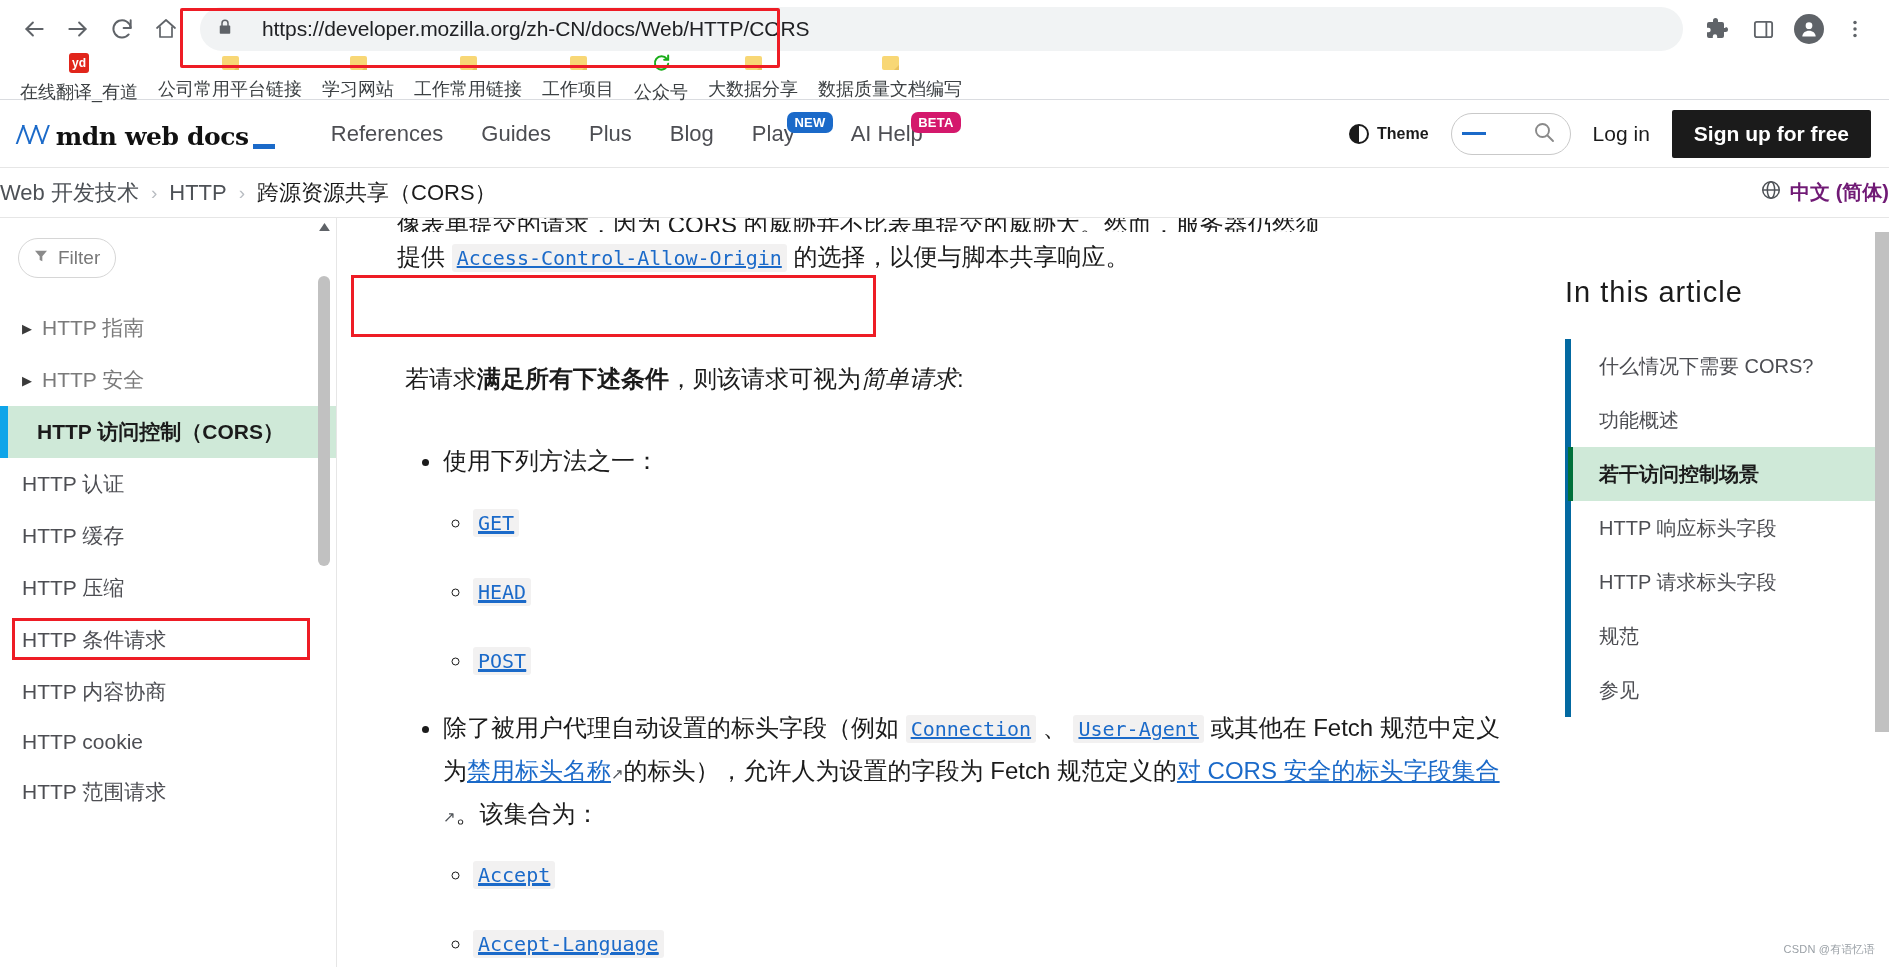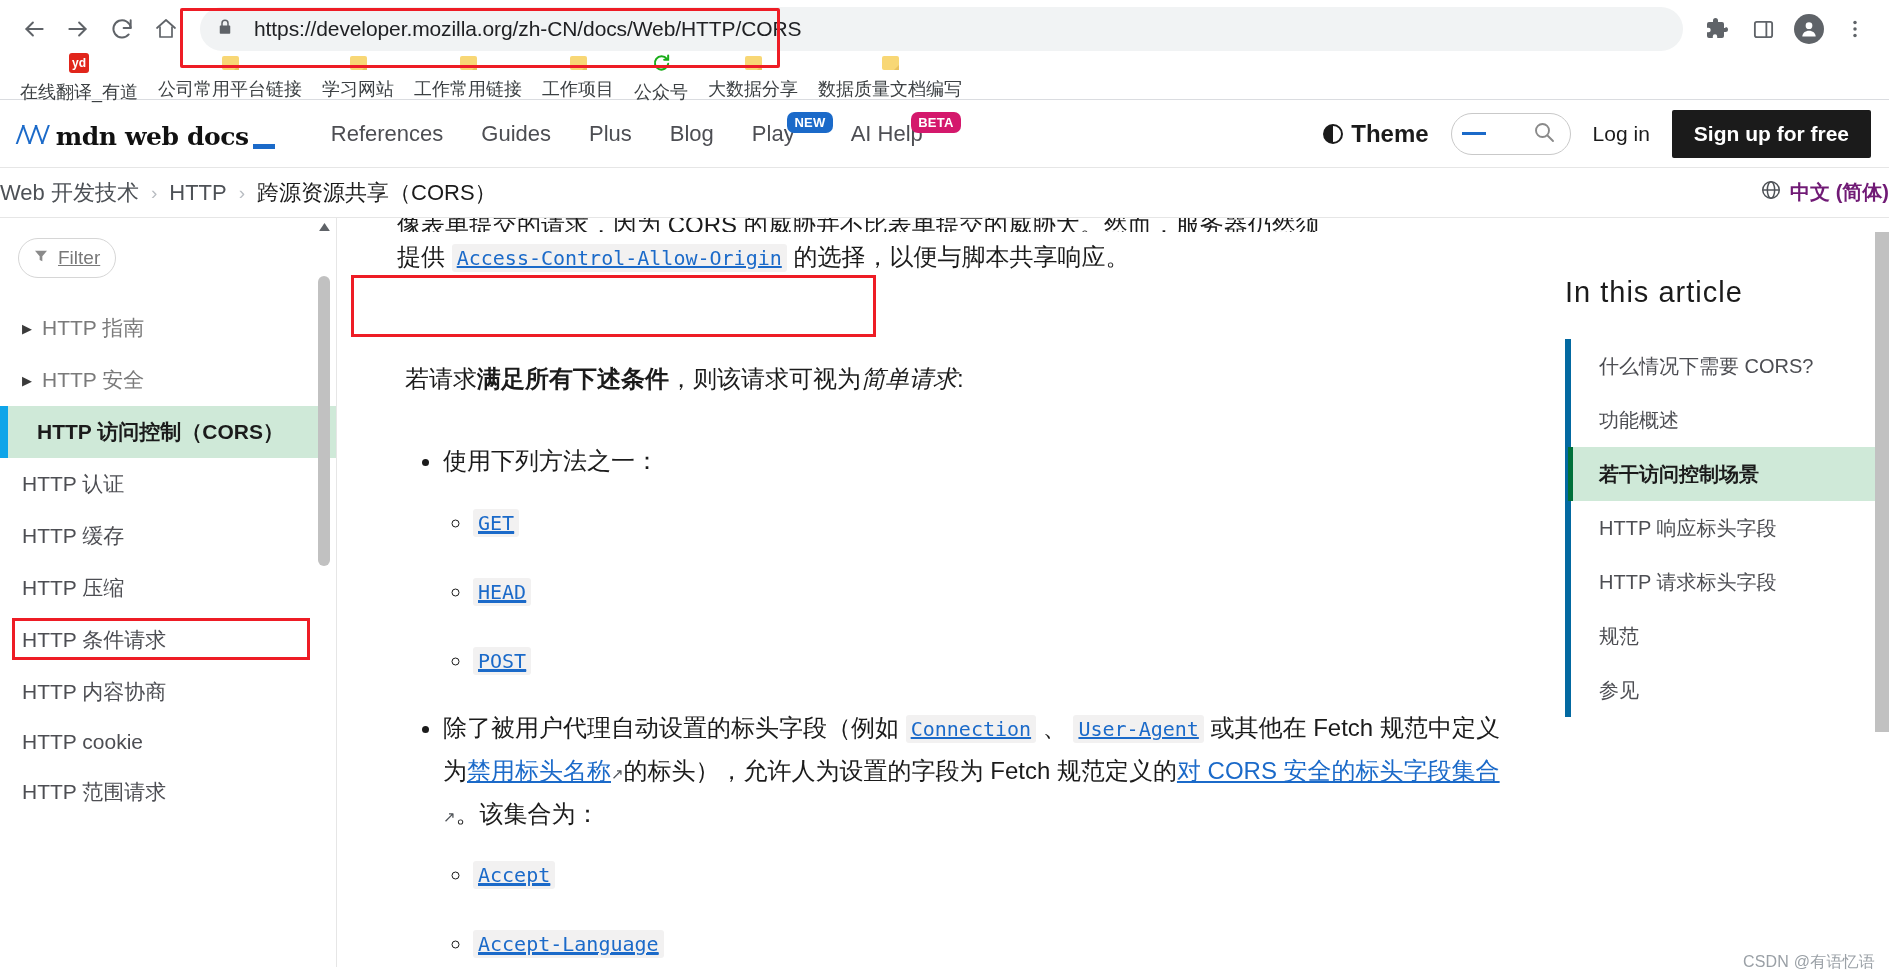--- a/index.html
+++ b/index.html
@@ -24,21 +24,21 @@
   }
   .nav-btn svg { display: block; }
 
   .omnibox-wrap {
     flex: 1 1 auto; margin-left: 10px; margin-right: 10px;
     position: relative; height: 44px;
   }
   .omnibox {
     position: absolute; left: 0; right: 0; top: 0;
     height: 44px; background: #f1f3f4; border-radius: 22px;
-    display: flex; align-items: center; padding: 0 16px; gap: 20px;
+    display: flex; align-items: center; padding: 0 16px; gap: 28px;
   }
   .omnibox .url {
     font-size: 21px; color: #202124; white-space: nowrap;
     letter-spacing: -0.1px;
   }
   .lock-icon { flex: 0 0 auto; color: #5f6368; }
   
   .anno-url {
     position: absolute;
     left: 180px; top: 8px; width: 600px; height: 60px;
@@ -102,21 +102,21 @@
   }
   .badge {
     position: absolute; top: -9px; right: -38px;
     font-size: 13px; font-weight: 700; color: #fff;
     padding: 3px 7px; border-radius: 7px; letter-spacing: 0.3px;
   }
   .badge.new { background: #1b6ac9; }
   .badge.beta { background: #d4186c; }
 
   .mdn-right { margin-left: auto; display: flex; align-items: center; gap: 22px; }
-  .theme-btn { display: flex; align-items: center; gap: 8px; font-size: 24px; font-weight: 700; color: #1b1b1b; text-align: right; }
+  .theme-btn { display: flex; align-items: center; gap: 8px; font-size: 16px; font-weight: 700; color: #1b1b1b; text-align: right; }
   .theme-dot {
     width: 20px; height: 20px; border-radius: 50%;
     background: linear-gradient(90deg, #1b1b1b 50%, #fff 50%);
     border: 2px solid #1b1b1b;
   }
   .search-box {
     width: 120px; height: 42px; border: 1px solid #c9c9c9; border-radius: 21px;
     display: flex; align-items: center; justify-content: space-between; padding: 0 14px 0 10px;
   }
   .search-caret { width: 24px; height: 3px; background: #1b6ac9; }
@@ -142,21 +142,21 @@
 
   
   .sidebar {
     width: 337px; flex: 0 0 337px; position: relative;
     border-right: 1px solid #e6e6e6; overflow: hidden; background: #fff;
   }
   .filter-pill {
     margin: 20px 0 0 18px; width: 98px; height: 40px;
     border: 1px solid #d6d6d6; border-radius: 20px;
     display: flex; align-items: center; gap: 9px; padding-left: 14px;
-    font-size: 19px; color: #787878; text-decoration: underline;
+    font-size: 19px; color: #787878;
   }
   .side-list { margin-top: 24px; }
   .side-item {
     font-size: 21px; color: #4d4e53; padding: 12px 0 12px 22px; display: flex; align-items: center; gap: 10px;
     white-space: nowrap;
   }
   .side-item.toggle { color: #7a7a7a; }
   .caret { font-size: 13px; color: #3a3a3a; }
   .side-item.active {
     background: #cfe9d8; color: #1b1b1b; font-weight: 700;
@@ -224,22 +224,22 @@
   .toc-item.active {
     background: #cfe9d8; color: #1b1b1b; font-weight: 700;
     border-left: 5px solid #00713a; margin-left: -3px; padding-left: 26px;
   }
   .main-scroll {
     position: absolute; right: 0; top: 0; width: 14px; height: 100%;
   }
   .main-scroll .thumb { position: absolute; left: 0; top: 14px; width: 14px; height: 500px; background: #c1c1c1; }
 
   .watermark {
-    position: absolute; right: 14px; bottom: 0;
-    font-size: 16px; color: #9aa0a6; letter-spacing: 0.2px;
+    position: absolute; right: 14px; bottom: 16px;
+    font-size: 11px; color: #9aa0a6; letter-spacing: 0.2px;
   }
 </style>
 </head>
 <body>
 
 <div id="page">
 
   <div class="chrome-top">
     <div class="nav-btn">
       <svg width="26" height="26" viewBox="0 0 24 24" fill="none" stroke="currentColor" stroke-width="1.8" stroke-linecap="round" stroke-linejoin="round">

